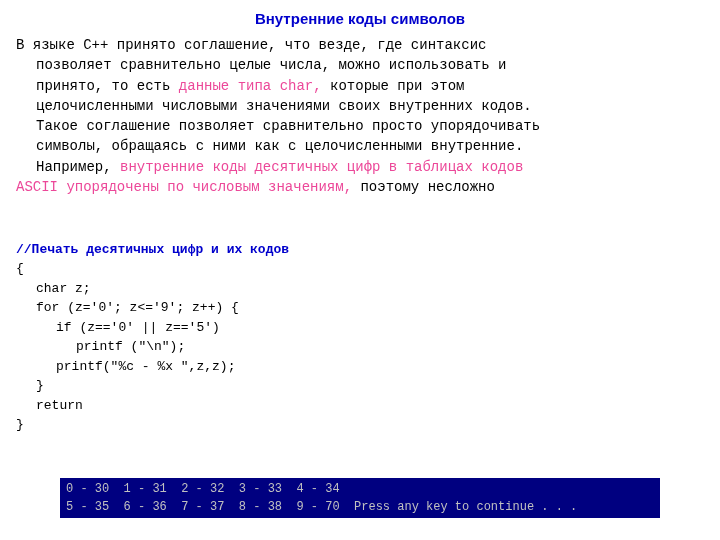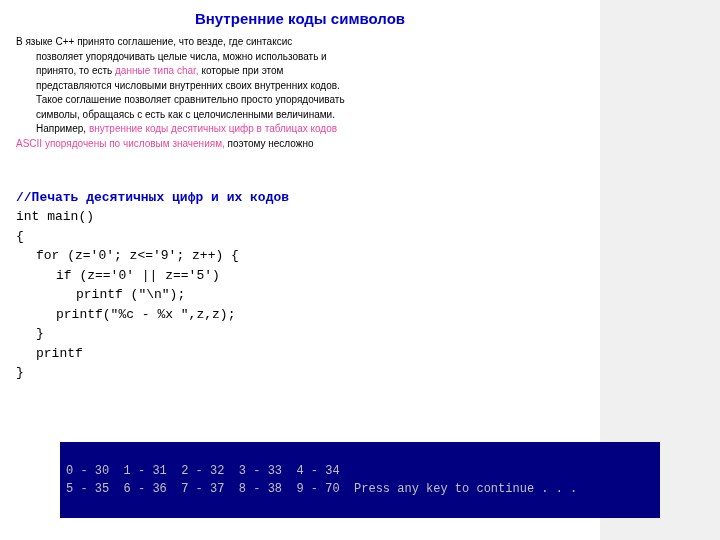--- a/index.html
+++ b/index.html
@@ -6,37 +6,37 @@
     body {
       width: 720px;
       height: 540px;
       background: #f0f0f0;
       font-family: 'Courier New', Courier, monospace;
       font-size: 13px;
       overflow: hidden;
       position: relative;
     }
     .page {
-      width: 600px;
+      width: 720px;
       height: 540px;
       background: #ffffff;
       padding: 10px 16px 10px 16px;
       position: relative;
     }
     .title {
       text-align: center;
       color: #0000cc;
       font-weight: bold;
       font-size: 15px;
       font-family: Arial, sans-serif;
       margin-bottom: 8px;
     }
     .prose {
-      font-family: Liberation Sans, sans-serif;
-      font-size: 10px;
+      font-family: Liberation Mono, monospace;
+      font-size: 14px;
       color: #000000;
       line-height: 1.45;
       margin-bottom: 22px;
     }
     .prose .red { color: #ec4899; }
     .code-section {
       font-family: 'Courier New', Courier, monospace;
       font-size: 13px;
       color: #000000;
       line-height: 1.5;
@@ -56,58 +56,58 @@
     
     .terminal-overlay {
       position: absolute;
       bottom: 22px;
       left: 60px;
       width: 600px;
       background: #000080;
       color: #c0c0c0;
       font-family: 'Courier New', Courier, monospace;
       font-size: 12px;
-      padding: 20px 6px;
+      padding: 2px 6px;
       line-height: 1.5;
       z-index: 10;
     }
     .terminal-overlay .t-line {
       display: block;
       white-space: pre;
     }
   </style>
 </head>
 <body>
 
 <div class="page">
 
   <div class="title">Внутренние коды символов</div>
 
   <div class="prose">
     <span>В языке С++ принято соглашение, что везде, где синтаксис</span><br>
-    <span style="display:inline-block;width:20px"></span><span>позволяет упорядочивать целые числа, можно использовать и</span><br>
+    <span style="display:inline-block;width:20px"></span><span>позволяет сравнительно целые числа, можно использовать и</span><br>
     <span style="display:inline-block;width:20px"></span><span>принято, то есть </span><span class="red">данные типа char,</span><span> которые при этом</span><br>
-    <span style="display:inline-block;width:20px"></span><span>представляются числовыми внутренних своих внутренних кодов.</span><br>
+    <span style="display:inline-block;width:20px"></span><span>целочисленными числовыми значениями своих внутренних кодов.</span><br>
     <span style="display:inline-block;width:20px"></span><span>Такое соглашение позволяет сравнительно просто упорядочивать</span><br>
-    <span style="display:inline-block;width:20px"></span><span>символы, обращаясь с есть как с целочисленными величинами.</span><br>
+    <span style="display:inline-block;width:20px"></span><span>символы, обращаясь с ними как с целочисленными внутренние.</span><br>
     <span style="display:inline-block;width:20px"></span><span>Например, </span><span class="red">внутренние коды десятичных цифр в таблицах кодов</span><br>
     <span class="red">ASCII упорядочены по числовым значениям,</span><span> поэтому несложно</span><br>
     <span style="display:inline-block;width:20px"></span>
   </div>
 
   <div class="code-section">
     <span class="code-line code-comment">//Печать десятичных цифр и их кодов</span>
-    <span class="code-line">int main()</span>
     <span class="code-line">{</span>
+    <span class="code-line indent1">char z;</span>
     <span class="code-line indent1">for (z='0'; z&lt;='9'; z++) {</span>
     <span class="code-line indent2">if (z=='0' || z=='5')</span>
     <span class="code-line indent3">printf ("\n");</span>
     <span class="code-line indent2">printf("%c - %x  ",z,z);</span>
     <span class="code-line indent1">}</span>
-    <span class="code-line indent1">printf</span>
+    <span class="code-line indent1">return</span>
     <span class="code-line">}</span>
   </div>
 
   <div class="terminal-overlay">
     <span class="t-line">0 - 30  1 - 31  2 - 32  3 - 33  4 - 34</span>
     <span class="t-line">5 - 35  6 - 36  7 - 37  8 - 38  9 - 70  Press any key to continue . . .</span>
   </div>
 
 </div>
 

